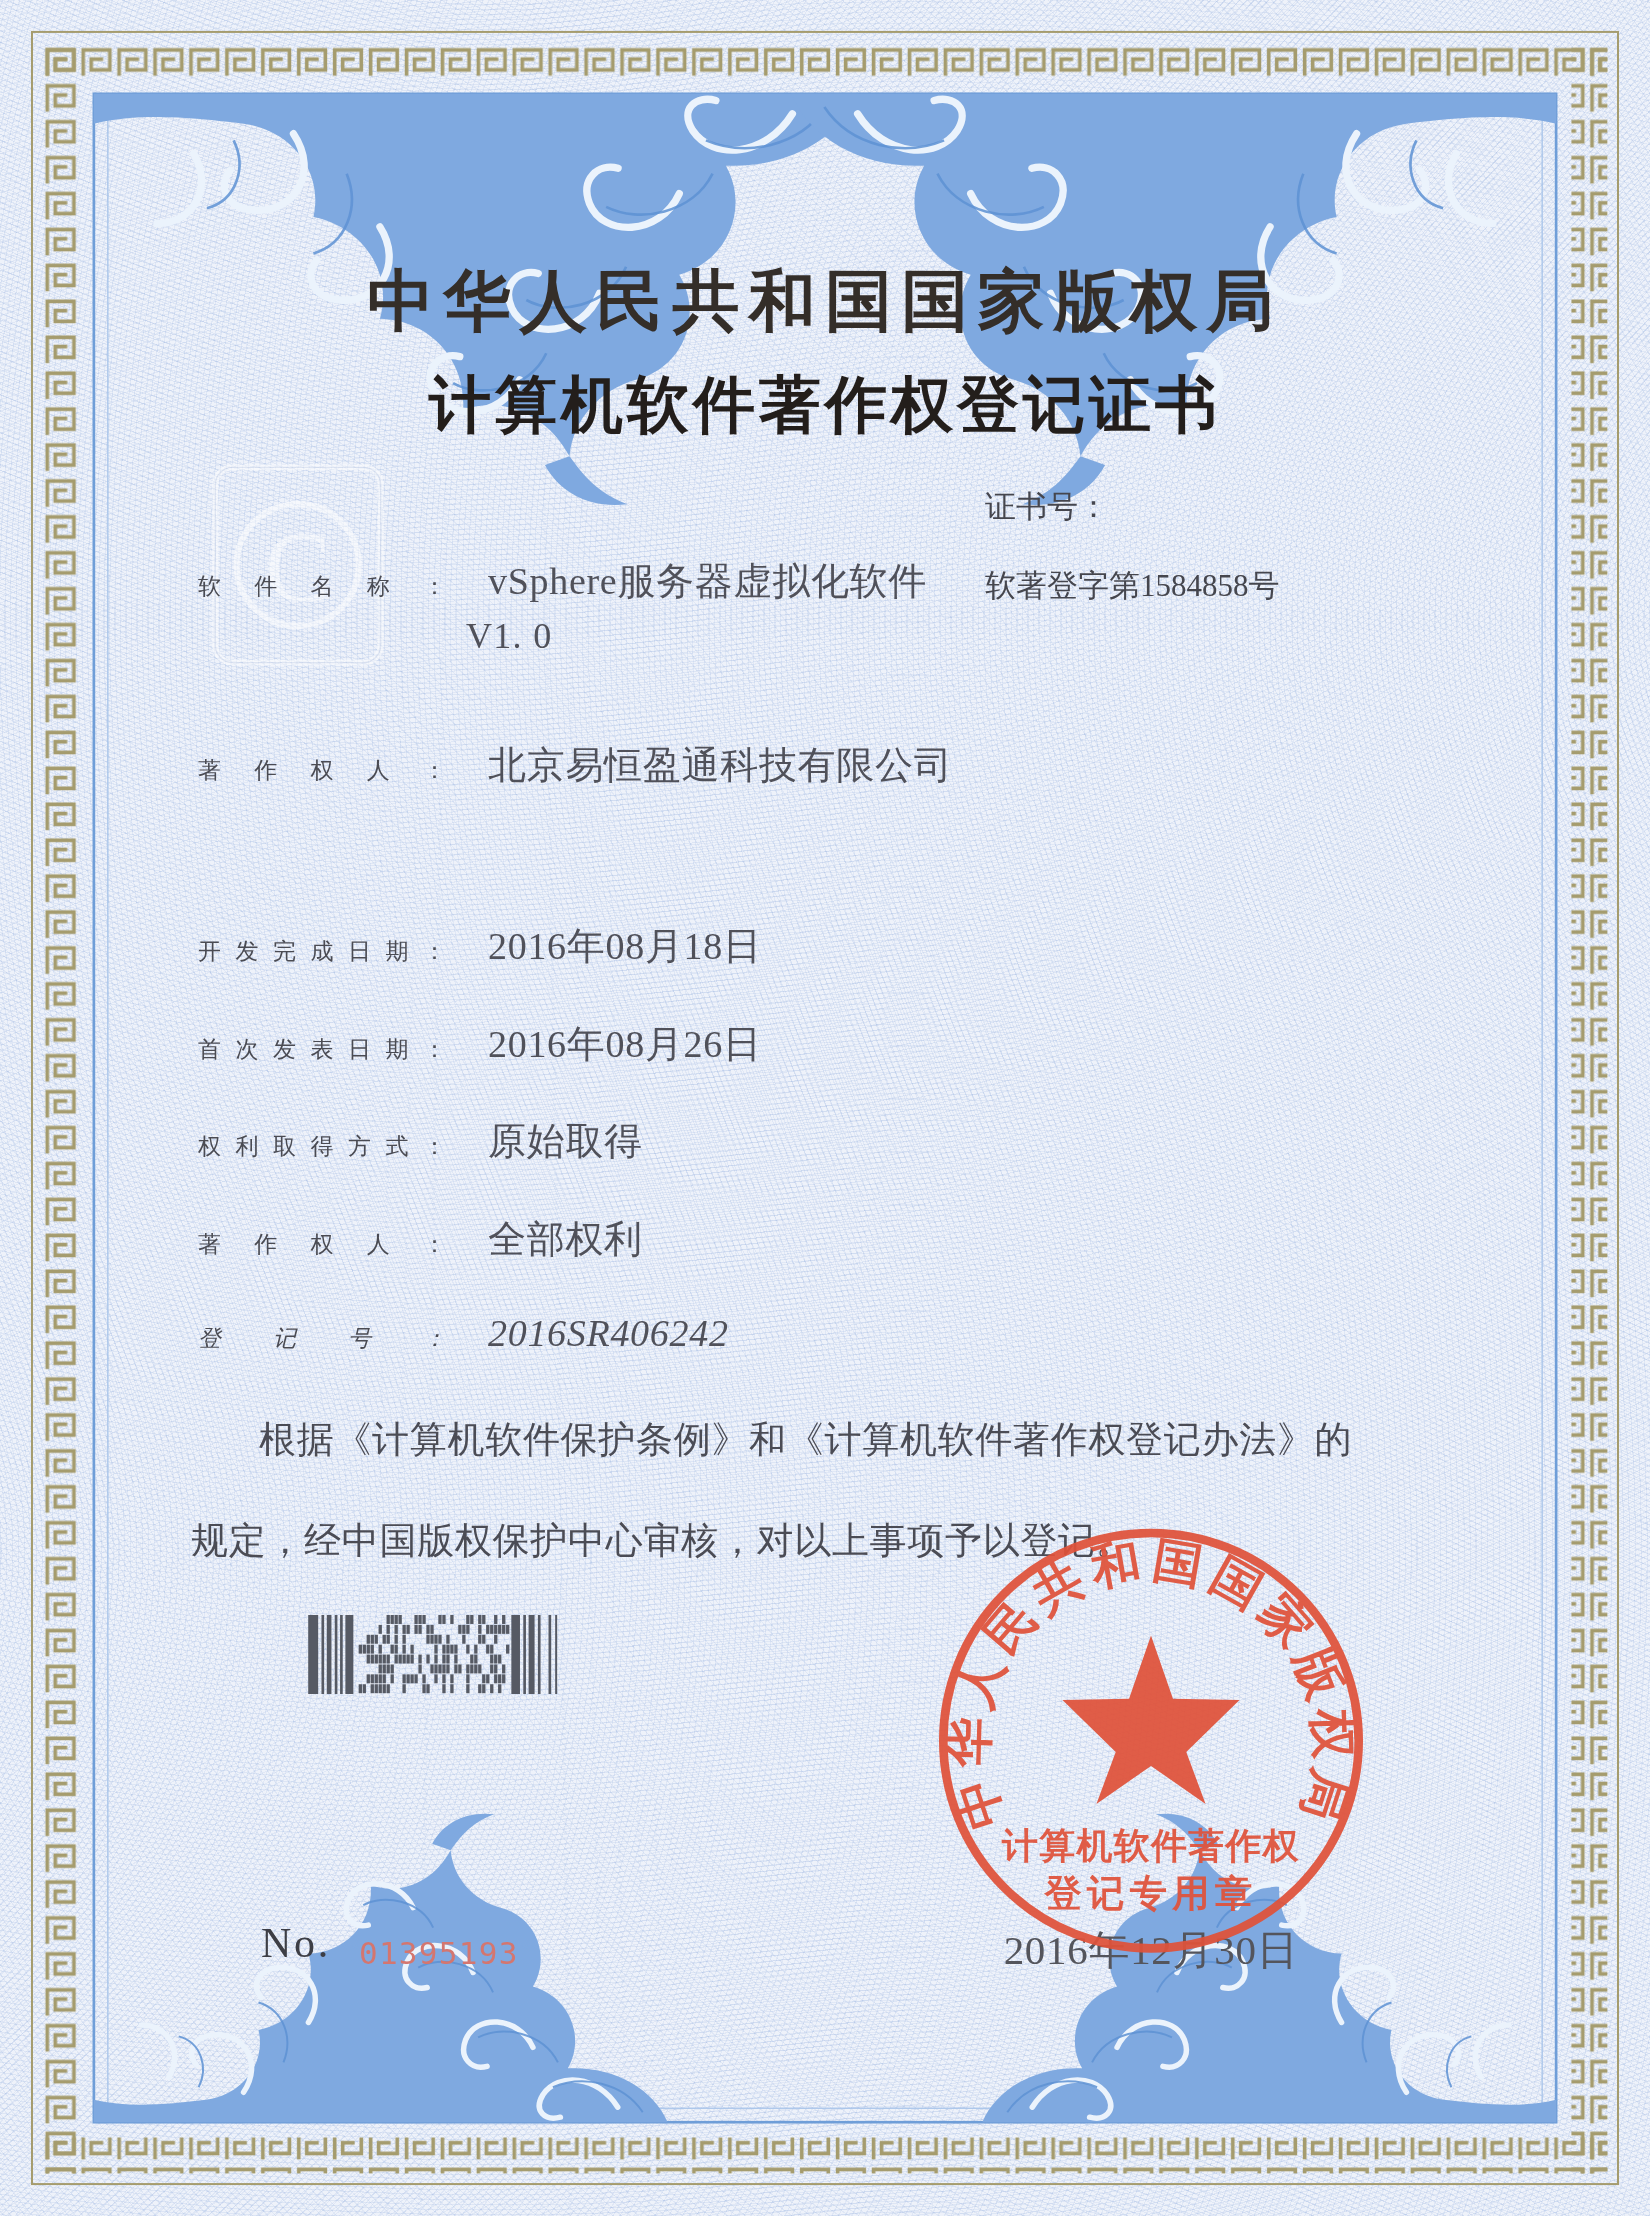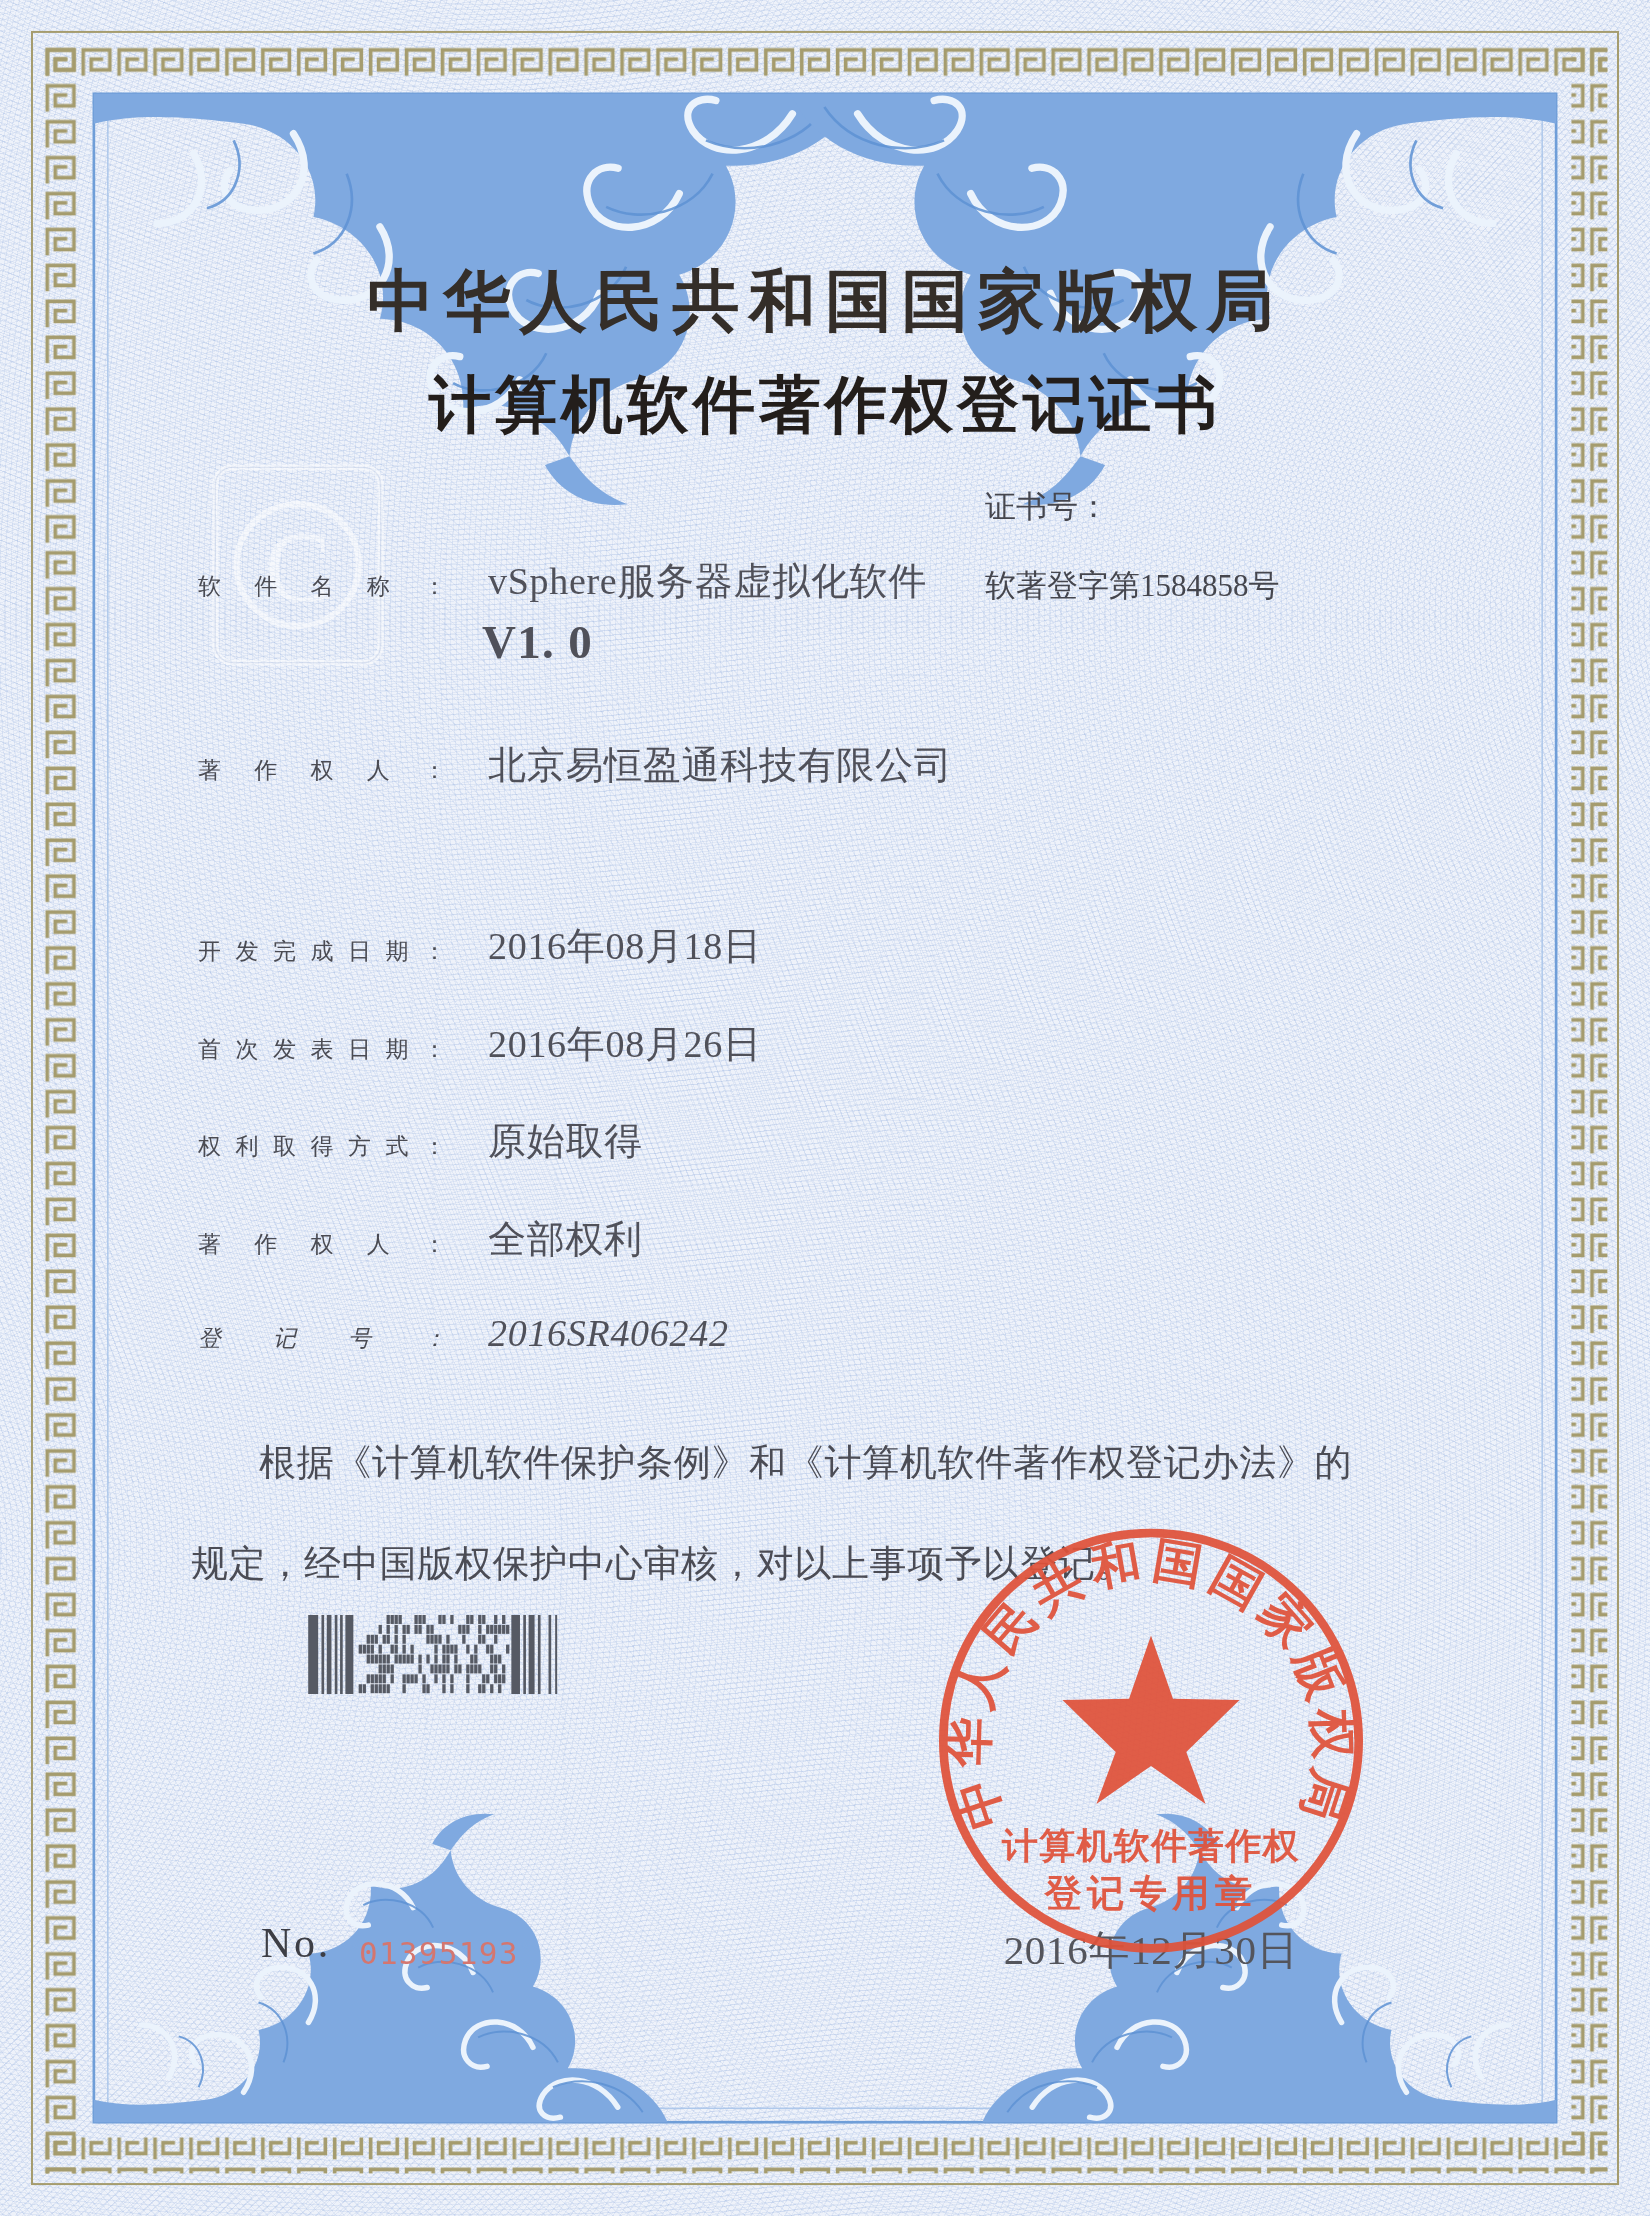--- a/index.html
+++ b/index.html
@@ -41,24 +41,24 @@
     display:inline-block;width:248px;
     font-size:23px;color:#4a4b53;
     text-align:justify;text-align-last:justify;
     vertical-align:baseline;
   }
   .field-value{
     display:inline-block;margin-left:42px;
     font-size:38px;color:#50515a;letter-spacing:0.7px;
   }
   .field-value2{
-    position:absolute;left:284px;top:59px;
-    font-size:47px;color:#50515a;letter-spacing:1.3px;font-weight:bold;
-  }
-  .statement-line{position:absolute;font-size:37px;color:#4b4c55;letter-spacing:0.7px;white-space:nowrap;margin-top:23px;}
+    position:absolute;left:268px;top:59px;
+    font-size:36px;color:#50515a;letter-spacing:1.3px;
+  }
+  .statement-line{position:absolute;font-size:37px;color:#4b4c55;letter-spacing:0.7px;white-space:nowrap;}
   #statement1{left:259px;top:1415px;}
   #statement2{left:191px;top:1516px;}
 
   .barcode{left:308px;top:1615px;width:254px;height:79px;}
   .watermark{left:210px;top:462px;width:176px;height:206px;opacity:.5;z-index:2;}
 
   .seal-svg{left:930px;top:1521px;width:442px;height:442px;z-index:4;opacity:.93;}
   .issue-date{
     left:930px;top:1923px;width:442px;text-align:center;
     font-size:41px;color:#54555c;letter-spacing:0.7px;z-index:3;

